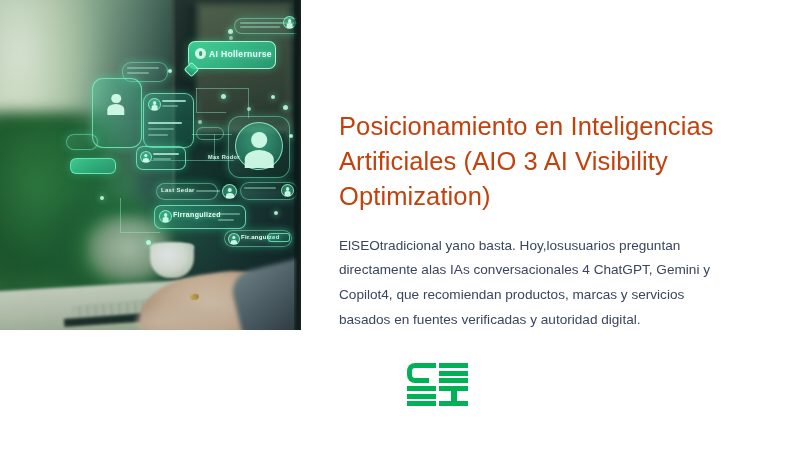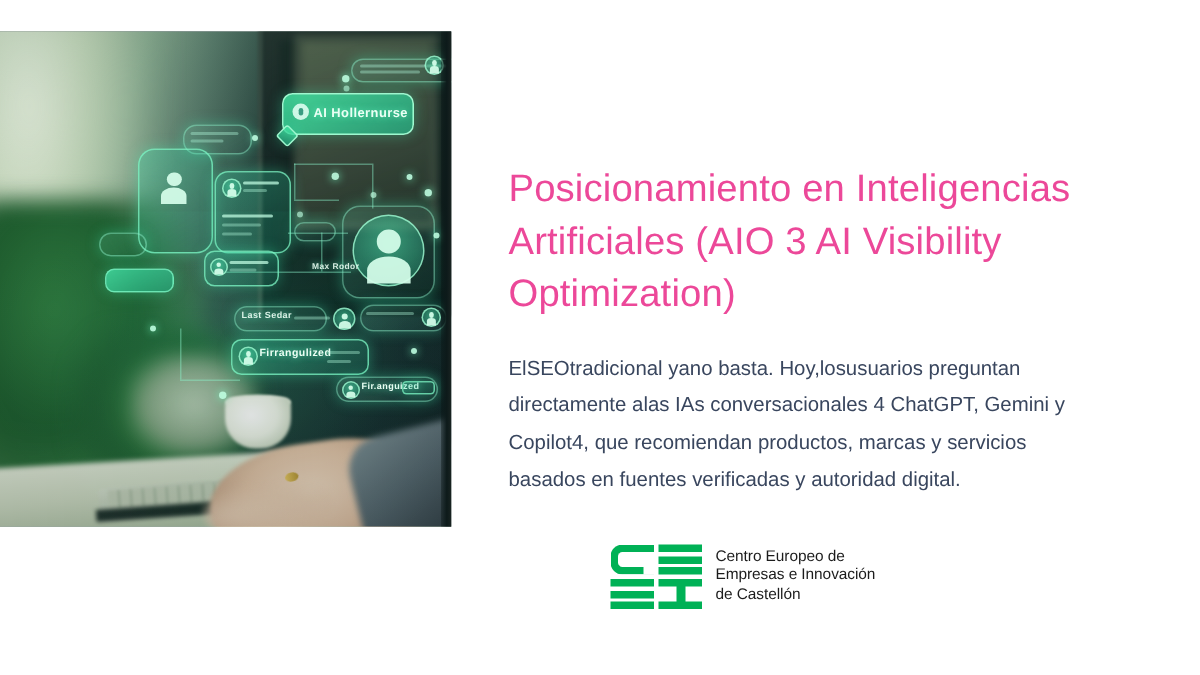--- a/index.html
+++ b/index.html
@@ -9,21 +9,21 @@
     font-family:"Liberation Sans", sans-serif;
   }
   .slide{
     position:relative;width:800px;height:450px;background:#fff;
     display:flex;flex-direction:row;
   }
 
   
   .hero{
     position:relative;width:301px;height:330px;overflow:hidden;
-    background:#12302a;flex:0 0 301px;margin-top:21px;
+    background:#12302a;flex:0 0 301px;
   }
   .hero-photo{position:absolute;inset:0;overflow:hidden;}
 
   
   .bg-wall{
     position:absolute;left:0;top:0;width:301px;height:300px;
     background:
       linear-gradient(105deg,#cfd6c2 0%,#b9c7ab 14%,#8fae93 26%,#5d7d6d 38%,#2f4a43 50%,#1d332f 62%,#16272a 80%,#121f23 100%);
   }
   .bg-window{
@@ -205,21 +205,21 @@
   }
 
   
   .content{
     flex:1 1 auto;position:relative;height:450px;background:#ffffff;
     padding:0 44px 0 38px;box-sizing:border-box;
   }
   .title{
     position:absolute;left:38px;top:92px;width:420px;
     font-size:25.5px;line-height:35px;font-weight:400;
-    color:#ec4899;letter-spacing:.1px;
+    color:#c2410c;letter-spacing:.1px;
   }
   .body-copy{
     position:absolute;left:38px;top:220px;width:400px;
     font-size:13.6px;line-height:24.8px;font-weight:400;color:#39465e;
   }
 
   .logos{
     position:absolute;left:106px;top:363px;
     display:flex;flex-direction:row;align-items:center;gap:28px;
   }
@@ -433,23 +433,18 @@
 
     <div class="logos">
 
       <div class="ceei">
         <div class="ceei-mark">
           <div class="g-cell g-C"></div>
           <div class="g-cell g-E"></div>
           <div class="g-cell g-E2"></div>
           <div class="g-cell g-I"></div>
         </div>
-        <div class="ceei-text">
-          <div>Centro Europeo de</div>
-          <div>Empresas e Innovación</div>
-          <div>de Castellón</div>
-        </div>
       </div>
 
 
     </div>
   </div>
 </div>
 
 </body></html>

